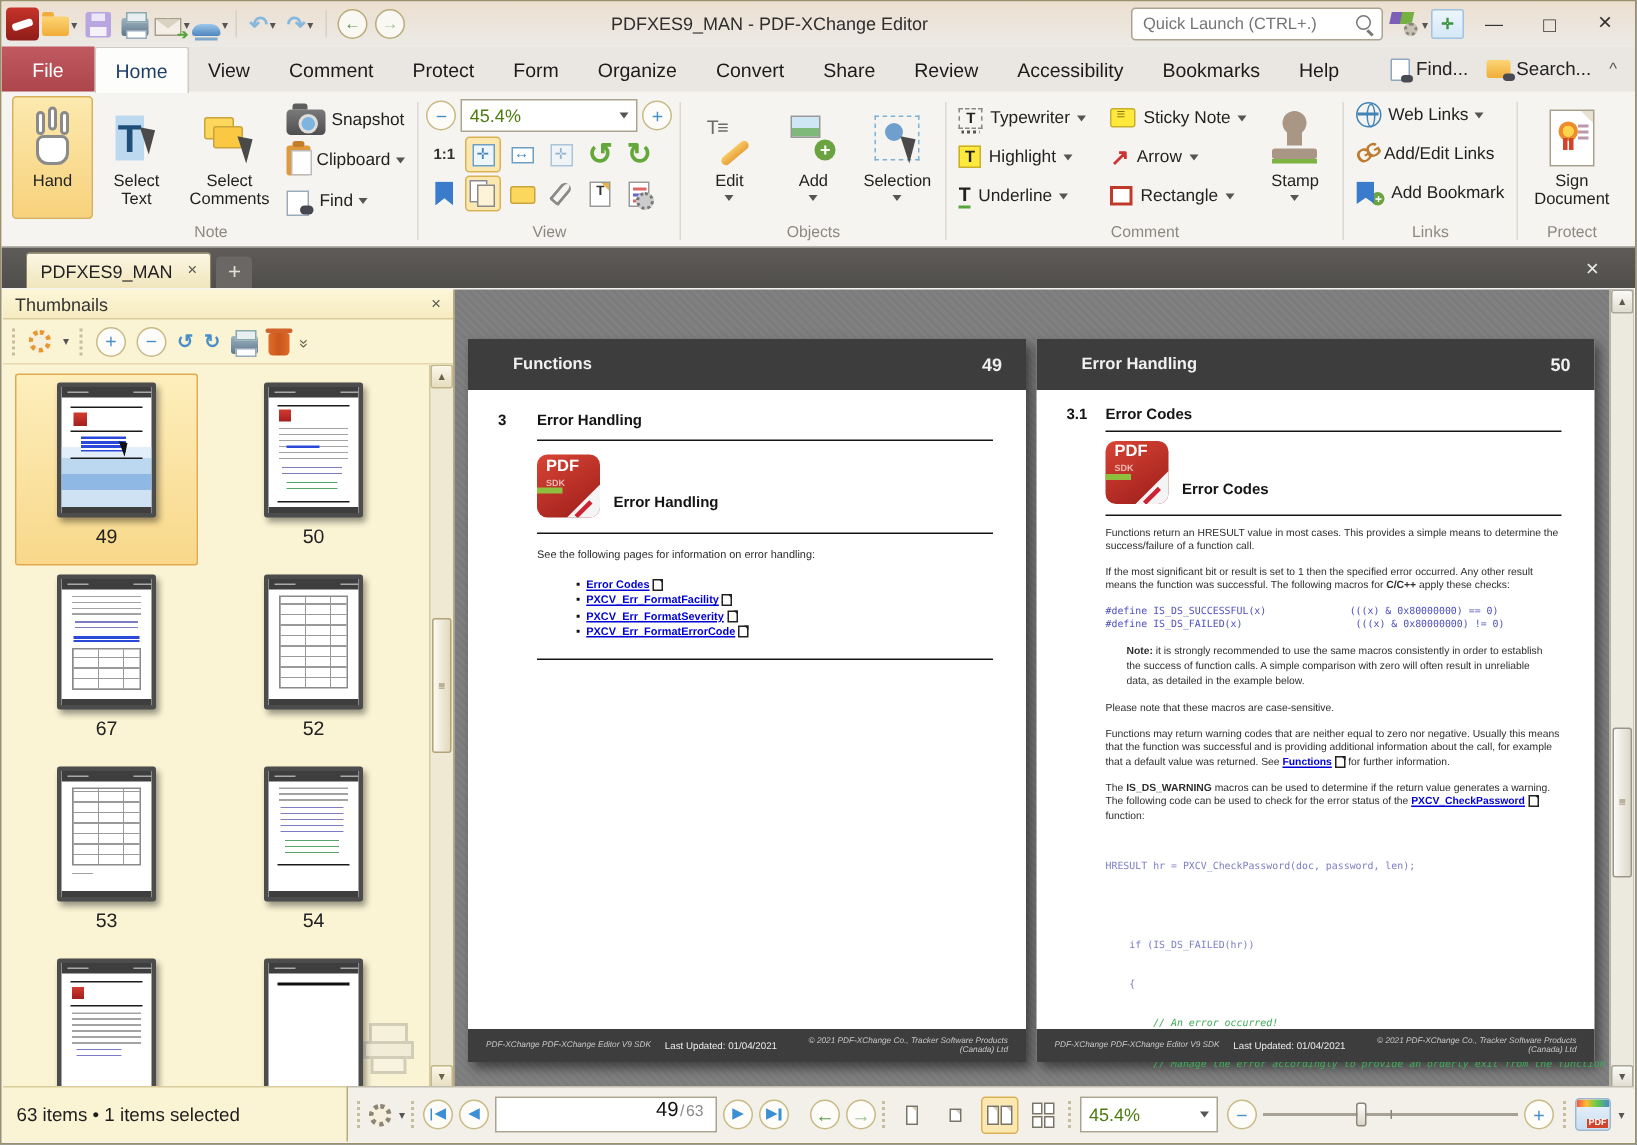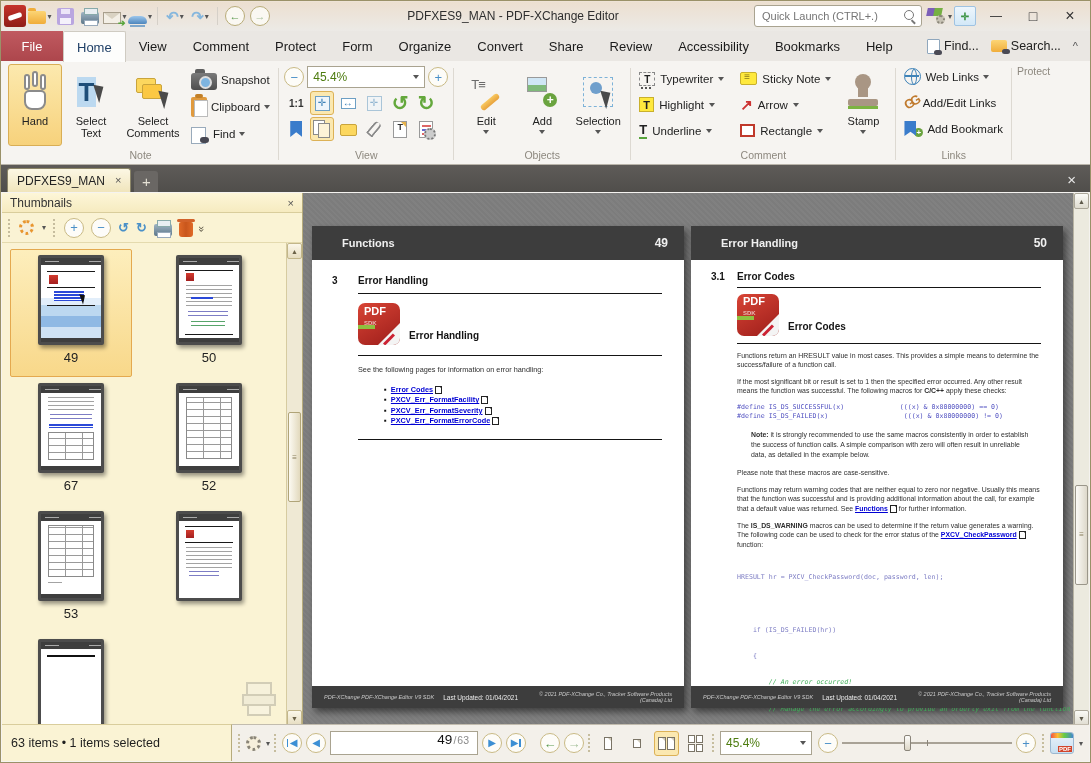--- a/index.html
+++ b/index.html
@@ -152,21 +152,21 @@
   .chain{font-size:13px;font-weight:bold;color:#c07a2e;transform:rotate(-30deg);letter-spacing:-3px;}
   .bmadd{width:12px;height:15px;background:#3a7ccb;clip-path:polygon(0 0,100% 0,100% 100%,50% 72%,0 100%);position:relative;}
   .bmplus{width:9px;height:9px;border-radius:50%;background:#6aa33f;color:#fff;font-size:8px;font-weight:bold;text-align:center;line-height:9px;margin:8px 0 0 -6px;}
   .signdoc{width:30px;height:38px;background:#fff;border:1px solid #a89f8d;position:relative;}
   .signdoc:before{content:"";position:absolute;top:0;right:0;border-top:8px solid #e8e2d2;border-left:8px solid transparent;}
   .signdoc .seal{position:absolute;left:5px;top:7px;width:13px;height:13px;border-radius:50%;background:radial-gradient(#ffd54d 40%,#ef8b2c 42%);}
   .signdoc .rib{position:absolute;left:8px;top:18px;width:3px;height:8px;background:#d2452b;box-shadow:4px 0 0 #d2452b;}
   .signdoc .tx{position:absolute;right:3px;top:9px;width:7px;height:2px;background:#b9a;box-shadow:0 4px 0 #b9a,0 8px 0 #b9a;}
 
   
-  .tabbar{height:27px;background:linear-gradient(#5e5b58,#504e4b);display:flex;align-items:flex-end;padding:0 6px;}
+  .tabbar{height:27px;background:linear-gradient(#5e5b58,#504e4b);display:flex;align-items:flex-end;padding:0 16px;}
   .dtab{height:24px;background:linear-gradient(#fcf7e4,#f0e5bc);border:1px solid #8c8668;border-bottom:none;border-radius:3px 3px 0 0;display:flex;align-items:center;padding:0 9px;font-size:12px;color:#222;gap:10px;}
   .dtab .x{color:#555;font-size:11px;line-height:1;}
   .plustab{width:24px;height:21px;margin-left:3px;background:#6a6764;border-radius:3px 3px 0 0;color:#e4e0d4;font-size:15px;display:flex;align-items:center;justify-content:center;}
   .far-x{margin-left:auto;color:#e8e8e8;padding:0 8px 4px;font-size:15px;}
 
   
   .main{position:absolute;top:192px;left:1px;right:1px;height:533px;display:flex;}
   .sidepanel{width:301px;background:#faf3d4;border-right:1px solid #b6ab7c;display:flex;flex-direction:column;}
   .sp-header{height:20px;background:linear-gradient(#fdf6d8,#f6ebc0);border-bottom:1px solid #d9cd9c;display:flex;align-items:center;padding:0 8px;font-size:12px;color:#333;}
   .sp-x{margin-left:auto;color:#555;font-size:11px;}
@@ -581,20 +581,32 @@
             <span class="bmplus">+</span>
             <span>Add Bookmark</span>
           </div>
       </div>
       <div class="rlabel">Links</div>
     </div>
 
     <div class="rsep"></div>
 
     <div class="rgroup">
+      <div class="rbody">
+        <div class="bigbtn" style="width:62px;">
+          <span class="bicon">
+              <span class="signdoc">
+                <span class="seal"></span>
+                <span class="rib"></span>
+                <span class="tx"></span>
+              </span>
+            </span>
+          <span>Sign Document</span>
+        </div>
+      </div>
       <div class="rlabel">Protect</div>
     </div>
   </div>
 
   <div class="tabbar">
     <div class="dtab">
       <span>PDFXES9_MAN</span>
       <span class="x">×</span>
     </div>
     <div class="plustab">
@@ -680,20 +692,31 @@
           <div class="tile">
             <div class="mini">
               <div class="mh"></div>
                 <div class="mf"></div>
               <div class="mtbl" style="top:11px;left:7px;right:7px;height:52px;"></div>
               <div class="mtext" style="top:68px;left:7px;width:14px;height:3px;"></div>
             </div>
             <div class="tlabel">53</div>
           </div>
 
+          <div class="tile">
+            <div class="mini">
+              <div class="mh"></div>
+                <div class="mf"></div>
+              <div class="mtext" style="top:11px;left:7px;right:7px;height:11px;"></div>
+              <div class="mcode-b" style="top:24px;left:8px;width:42px;height:20px;"></div>
+              <div class="mcode-g" style="top:46px;left:11px;width:36px;height:12px;"></div>
+              <div class="mrule" style="top:62px;left:6px;right:6px;"></div>
+            </div>
+            <div class="tlabel">54</div>
+          </div>
 
           <div class="tile">
             <div class="mini">
               <div class="mh"></div>
               <div class="mrule" style="top:12px;left:6px;right:6px;"></div>
               <div class="msq" style="top:16px;left:7px;width:8px;height:8px;"></div>
               <div class="mrule" style="top:28px;left:6px;right:6px;"></div>
               <div class="mtext" style="top:33px;left:7px;right:7px;height:22px;"></div>
               <div class="mcode-b" style="top:57px;left:10px;width:30px;height:8px;"></div>
             </div>

